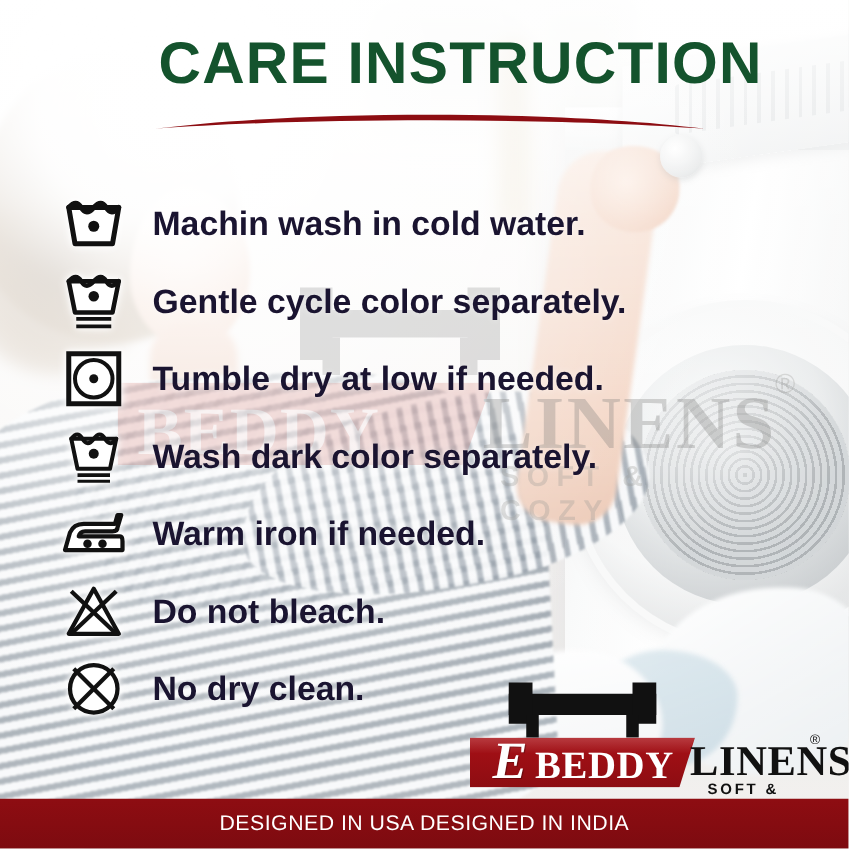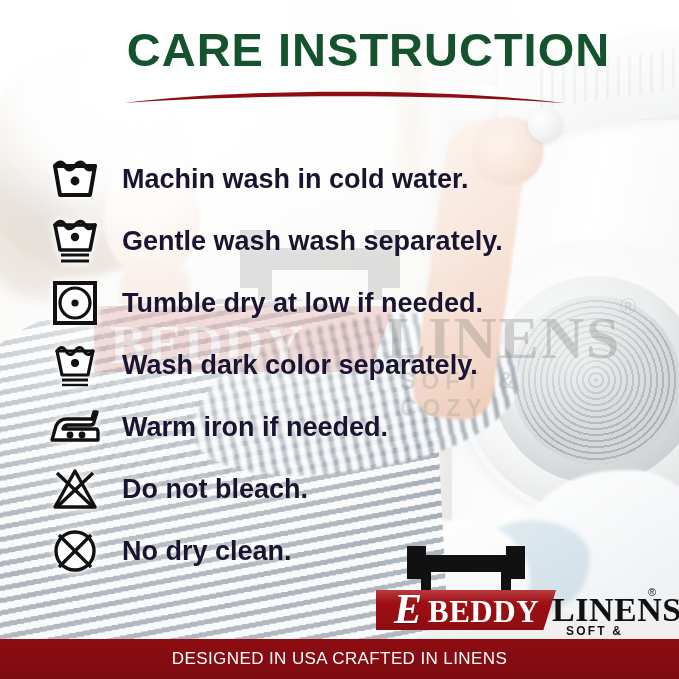--- a/index.html
+++ b/index.html
@@ -388,21 +388,21 @@
     <div class="row">
       <span class="ico">
         <svg width="52" height="48" viewBox="0 0 52 48">
           <path d="M6 8 L46 8 L41 33 L11 33 Z" fill="#ffffff" stroke="#111" stroke-width="3.6" stroke-linejoin="round"></path>
           <path d="M6 8 q6 -7 10 0 t10 0 t10 0 t10 0" fill="none" stroke="#111" stroke-width="3.6" stroke-linecap="round"></path>
           <circle cx="26" cy="20" r="4.2" fill="#111"></circle>
           <line x1="12" y1="38" x2="40" y2="38" stroke="#111" stroke-width="3"></line>
           <line x1="12" y1="44" x2="40" y2="44" stroke="#111" stroke-width="3"></line>
         </svg>
       </span>
-      <span class="rowtext">Gentle wash wash separately.</span>
+      <span class="rowtext">Gentle cycle color separately.</span>
     </div>
 
     <div class="row">
       <span class="ico">
         <svg width="50" height="50" viewBox="0 0 50 50">
           <rect x="5" y="5" width="40" height="40" fill="#ffffff" stroke="#111" stroke-width="4"></rect>
           <circle cx="25" cy="25" r="15" fill="none" stroke="#111" stroke-width="3.2"></circle>
           <circle cx="25" cy="25" r="3.6" fill="#111"></circle>
         </svg>
       </span>
@@ -468,16 +468,16 @@
     <div class="logo-banner"></div>
     <div class="logo-banner-shine"></div>
     <div class="logo-e">E</div>
     <div class="logo-beddy">BEDDY</div>
     <div class="logo-linens">LINENS</div>
     <div class="logo-reg">®</div>
     <div class="logo-soft">SOFT &amp; COZY</div>
   </div>
 
   <div class="footer">
-    <span class="footer-text">DESIGNED IN USA CRAFTED IN LINENS</span>
+    <span class="footer-text">DESIGNED IN USA DESIGNED IN INDIA</span>
   </div>
 
 </div>
 
 </body></html>

